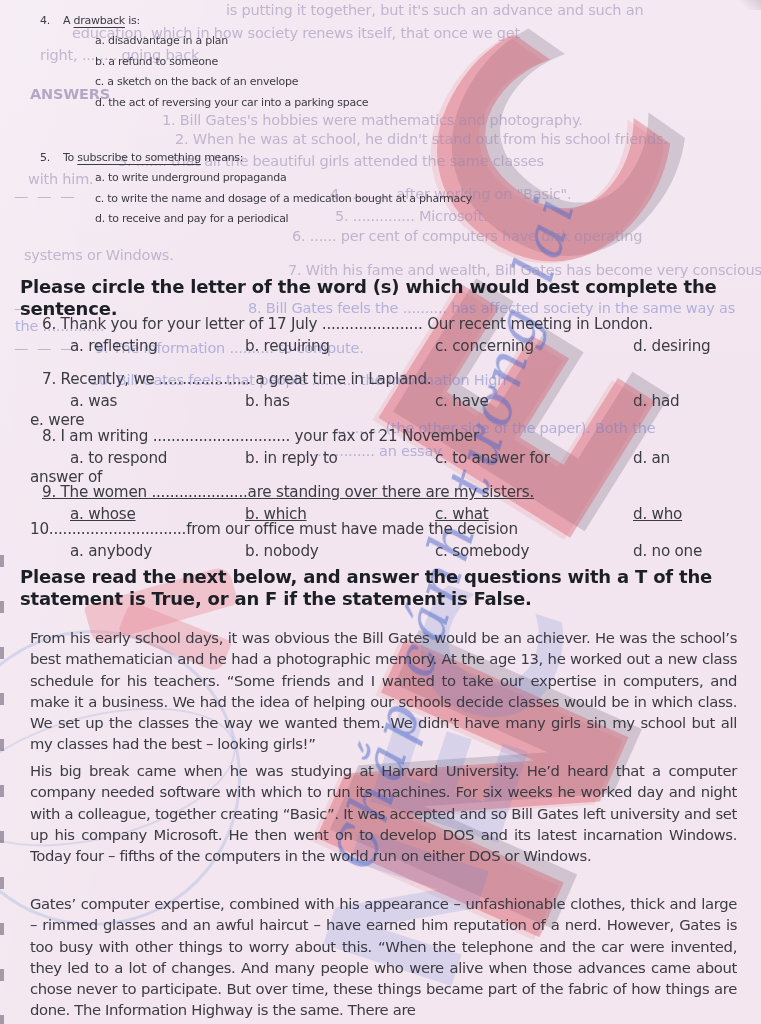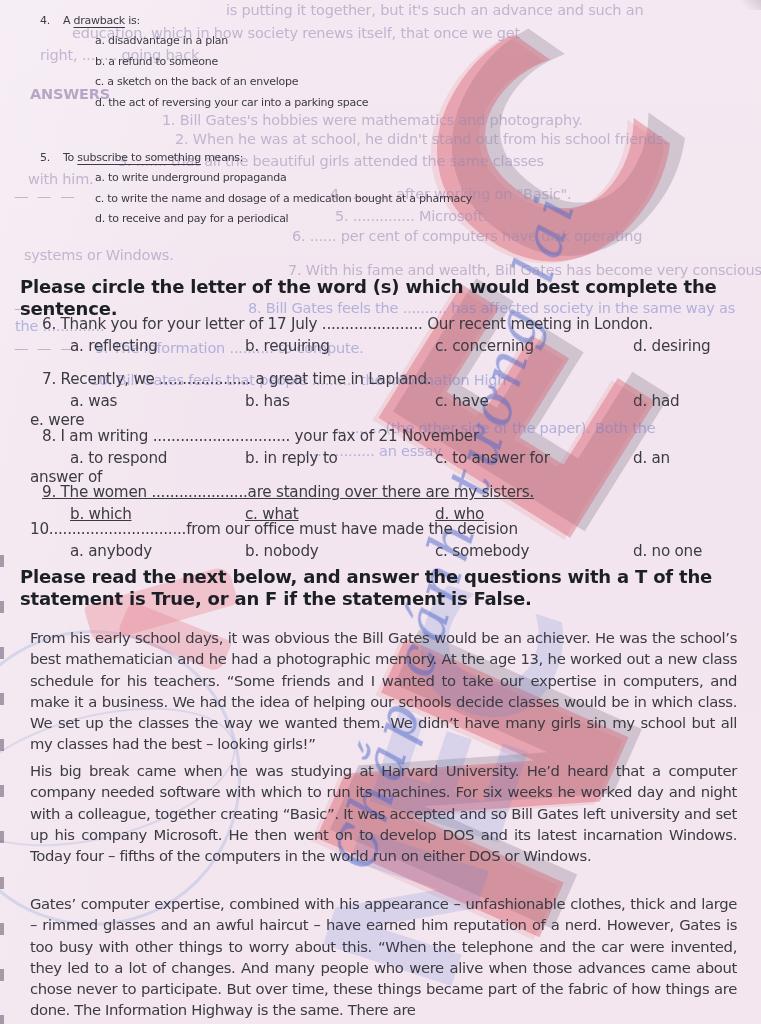--- a/index.html
+++ b/index.html
@@ -165,20 +165,21 @@
             <span class="fill-opt">a. to respond</span>
             <span class="fill-opt">b. in reply to</span>
             <span class="fill-opt">c. to answer for</span>
             <span class="fill-opt">d. an</span>
           </div>
           <div class="fill-extra">answer of</div>
         </div>
         <div class="fillq">
           <div class="fill-line">9.  The women .....................are standing over there are my sisters.</div>
           <div class="fill-row">
+            <span class="fill-opt">a. whose</span>
             <span class="fill-opt">b. which</span>
             <span class="fill-opt">c. what</span>
             <span class="fill-opt">d. who</span>
           </div>
         </div>
         <div class="fillq">
           <div class="fill-line">10..............................from our office must have made the decision</div>
           <div class="fill-row">
             <span class="fill-opt">a. anybody</span>
             <span class="fill-opt">b. nobody</span>

